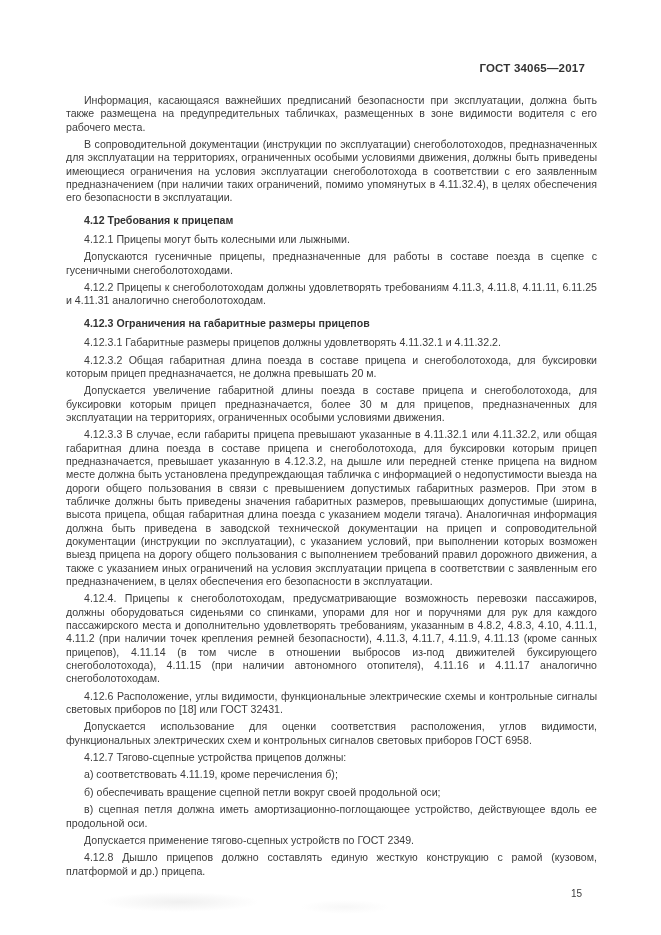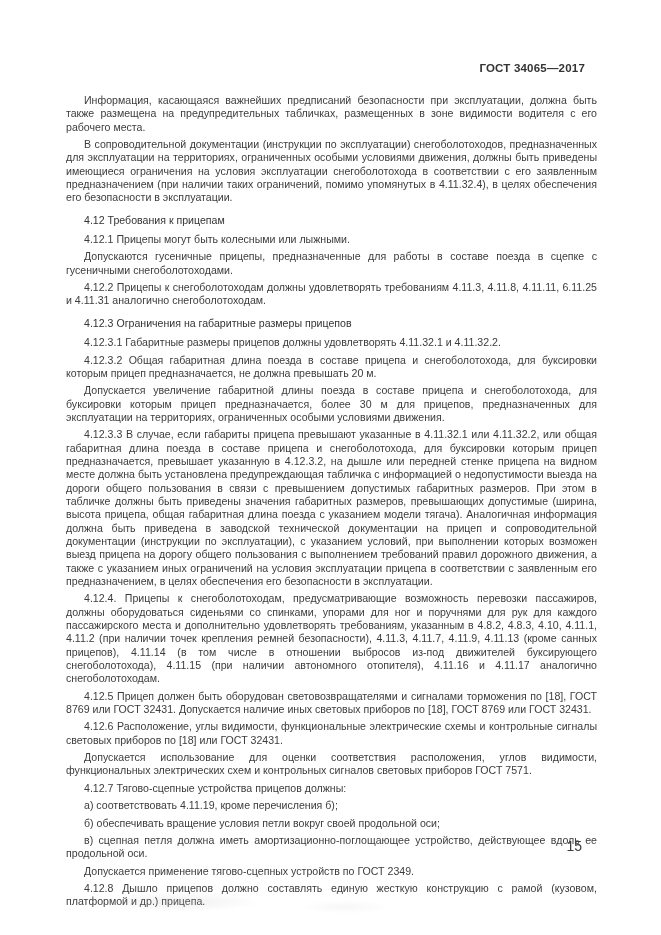--- a/index.html
+++ b/index.html
@@ -39,30 +39,30 @@
     line-height: 13.35px;
     text-align: justify;
     hyphens: auto;
     -webkit-hyphens: auto;
   }
   .para {
     margin: 4px;
     text-indent: 18px;
   }
   .heading {
-    font-weight: normal;
+    font-weight: bold;
     color: #333333;
     margin-top: 9px;
     margin-bottom: 6px;
   }
   .page-number {
     position: absolute;
-    top: 838px;
+    top: 888px;
     right: 79px;
-    font-size: 14px;
+    font-size: 10px;
     color: #3c3c3c;
   }
   .scan-smudge {
     position: absolute;
     pointer-events: none;
   }
   .smudge-bottom-left {
     left: 100px;
     top: 892px;
     width: 160px;
@@ -92,26 +92,25 @@
     <p class="para heading">4.12 Требования к прицепам</p>
     <p class="para">4.12.1 Прицепы могут быть колесными или лыжными.</p>
     <p class="para">Допускаются гусеничные прицепы, предназначенные для работы в составе поезда в сцепке с гусеничными снегоболотоходами.</p>
     <p class="para">4.12.2 Прицепы к снегоболотоходам должны удовлетворять требованиям 4.11.3, 4.11.8, 4.11.11, 6.11.25 и 4.11.31 аналогично снегоболотоходам.</p>
     <p class="para heading">4.12.3 Ограничения на габаритные размеры прицепов</p>
     <p class="para">4.12.3.1 Габаритные размеры прицепов должны удовлетворять 4.11.32.1 и 4.11.32.2.</p>
     <p class="para">4.12.3.2 Общая габаритная длина поезда в составе прицепа и снегоболотохода, для буксировки которым прицеп предназначается, не должна превышать 20 м.</p>
     <p class="para">Допускается увеличение габаритной длины поезда в составе прицепа и снегоболотохода, для буксировки которым прицеп предназначается, более 30 м для прицепов, предназначенных для эксплуатации на территориях, ограниченных особыми условиями движения.</p>
     <p class="para">4.12.3.3 В случае, если габариты прицепа превышают указанные в 4.11.32.1 или 4.11.32.2, или общая габаритная длина поезда в составе прицепа и снегоболотохода, для буксировки которым прицеп предназначается, превышает указанную в 4.12.3.2, на дышле или передней стенке прицепа на видном месте должна быть установлена предупреждающая табличка с информацией о недопустимости выезда на дороги общего пользования в связи с превышением допустимых габаритных размеров. При этом в табличке должны быть приведены значения габаритных размеров, превышающих допустимые (ширина, высота прицепа, общая габаритная длина поезда с указанием модели тягача). Аналогичная информация должна быть приведена в заводской технической документации на прицеп и сопроводительной документации (инструкции по эксплуатации), с указанием условий, при выполнении которых возможен выезд прицепа на дорогу общего пользования с выполнением требований правил дорожного движения, а также с указанием иных ограничений на условия эксплуатации прицепа в соответствии с заявленным его предназначением, в целях обеспечения его безопасности в эксплуатации.</p>
     <p class="para">4.12.4. Прицепы к снегоболотоходам, предусматривающие возможность перевозки пассажиров, должны оборудоваться сиденьями со спинками, упорами для ног и поручнями для рук для каждого пассажирского места и дополнительно удовлетворять требованиям, указанным в 4.8.2, 4.8.3, 4.10, 4.11.1, 4.11.2 (при наличии точек крепления ремней безопасности), 4.11.3, 4.11.7, 4.11.9, 4.11.13 (кроме санных прицепов), 4.11.14 (в том числе в отношении выбросов из-под движителей буксирующего снегоболотохода), 4.11.15 (при наличии автономного отопителя), 4.11.16 и 4.11.17 аналогично снегоболотоходам.</p>
-    <p class="para">4.12.5 Прицеп должен быть оборудован световозвращателями и сигналами торможения по [18], ГОСТ 8769 или ГОСТ 32431. Допускается наличие иных световых приборов по [18], ГОСТ 8769 или ГОСТ 32431.</p>
     <p class="para">4.12.6 Расположение, углы видимости, функциональные электрические схемы и контрольные сигналы световых приборов по [18] или ГОСТ 32431.</p>
-    <p class="para">Допускается использование для оценки соответствия расположения, углов видимости, функциональных электрических схем и контрольных сигналов световых приборов ГОСТ 7571.</p>
+    <p class="para">Допускается использование для оценки соответствия расположения, углов видимости, функциональных электрических схем и контрольных сигналов световых приборов ГОСТ 6958.</p>
     <p class="para">4.12.7 Тягово-сцепные устройства прицепов должны:</p>
     <p class="para">а) соответствовать 4.11.19, кроме перечисления б);</p>
-    <p class="para">б) обеспечивать вращение условия петли вокруг своей продольной оси;</p>
+    <p class="para">б) обеспечивать вращение сцепной петли вокруг своей продольной оси;</p>
     <p class="para">в) сцепная петля должна иметь амортизационно-поглощающее устройство, действующее вдоль ее продольной оси.</p>
     <p class="para">Допускается применение тягово-сцепных устройств по ГОСТ 2349.</p>
     <p class="para">4.12.8 Дышло прицепов должно составлять единую жесткую конструкцию с рамой (кузовом, платформой и др.) прицепа.</p>
   </div>
 
   <div class="page-number">15</div>
 
   <div class="scan-smudge smudge-bottom-left"></div>
   <div class="scan-smudge smudge-bottom-mid"></div>
 

